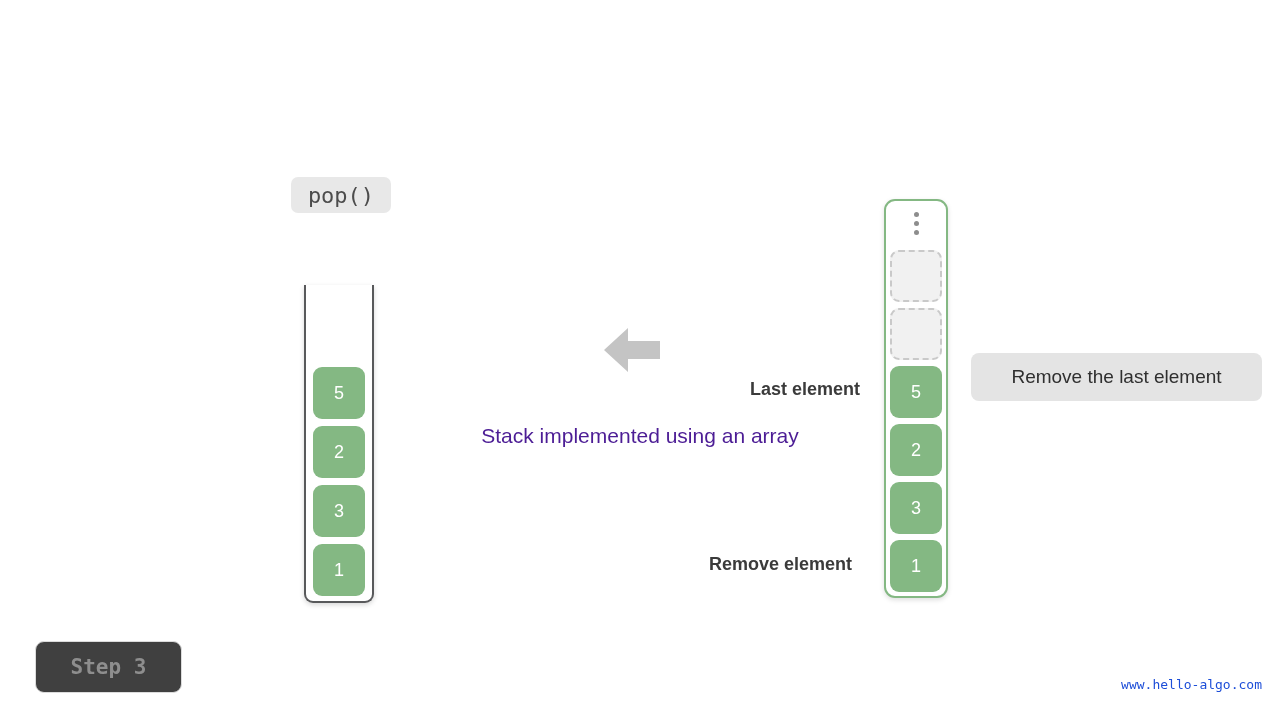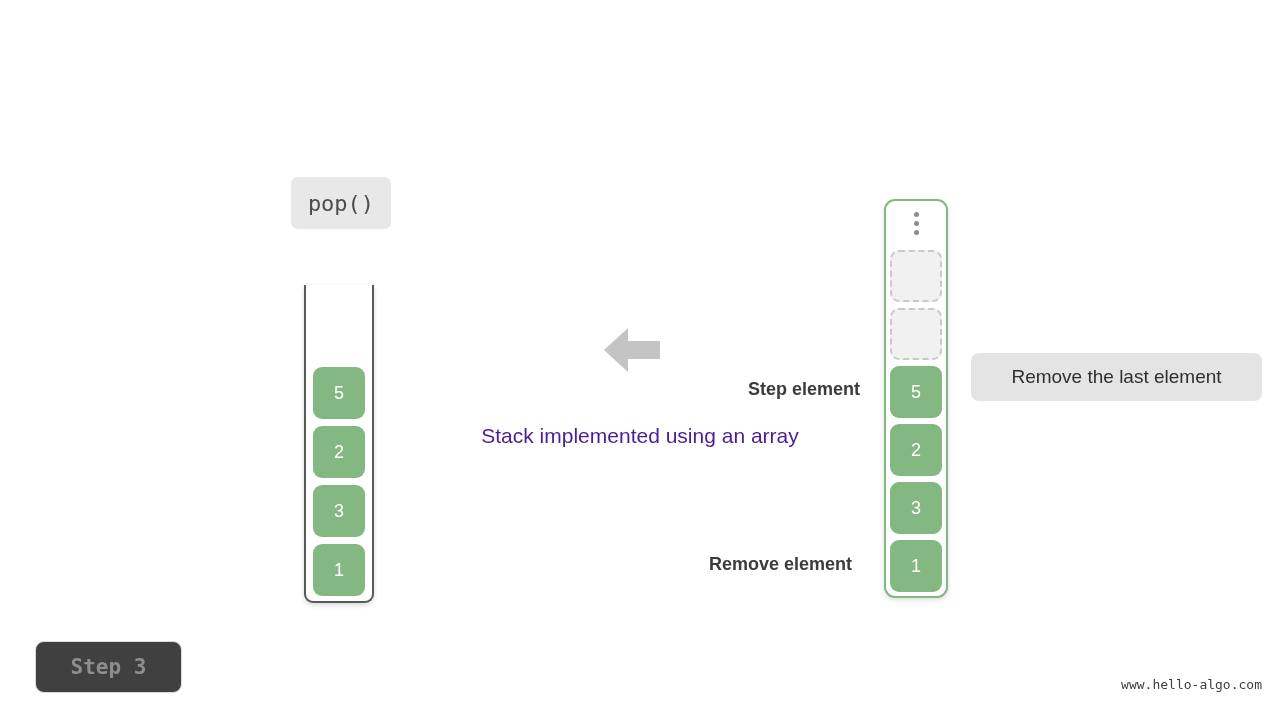--- a/index.html
+++ b/index.html
@@ -17,21 +17,21 @@
   }
 
   
   .abs { position: absolute; }
 
   
   #op-chip {
     left: 291px;
     top: 177px;
     width: 100px;
-    height: 52px;
+    height: 36px;
     background: #e8e8e8;
     border-radius: 7px;
     display: flex;
     align-items: center;
     justify-content: center;
   }
   #op-chip .op-label {
     font-family: "DejaVu Sans Mono", "Liberation Mono", monospace;
     font-size: 22px;
     color: #4c4c4c;
@@ -201,21 +201,21 @@
     color: #8e8e8e;
     white-space: nowrap;
   }
 
   
   #watermark {
     right: 18px;
     top: 677px;
     font-family: "DejaVu Sans Mono", "Liberation Mono", monospace;
     font-size: 13px;
-    color: #404040;
+    color: #1d4ed8;
     white-space: nowrap;
   }
 </style>
 </head>
 <body>
 
 <div class="abs" id="op-chip">
   <span class="op-label">pop()</span>
 </div>
 
@@ -230,21 +230,21 @@
 </div>
 
 <div class="abs" id="flow-arrow">
   <svg width="60" height="60" viewBox="0 0 60 60" aria-hidden="true">
     <path d="M2 30 L26 8 L26 21 L58 21 L58 39 L26 39 L26 52 Z" fill="#c4c4c4"></path>
   </svg>
 </div>
 
 <div class="abs" id="caption">Stack implemented using an array</div>
 
-<div class="abs annot" id="label-last">Step element</div>
+<div class="abs annot" id="label-last">Last element</div>
 <div class="abs annot" id="label-first">Remove element</div>
 
 <div class="abs" id="array-container">
   <div id="ellipsis">
     <span class="dot"></span>
     <span class="dot"></span>
     <span class="dot"></span>
   </div>
   <div class="arr-items">
     <div class="cell empty"></div>

